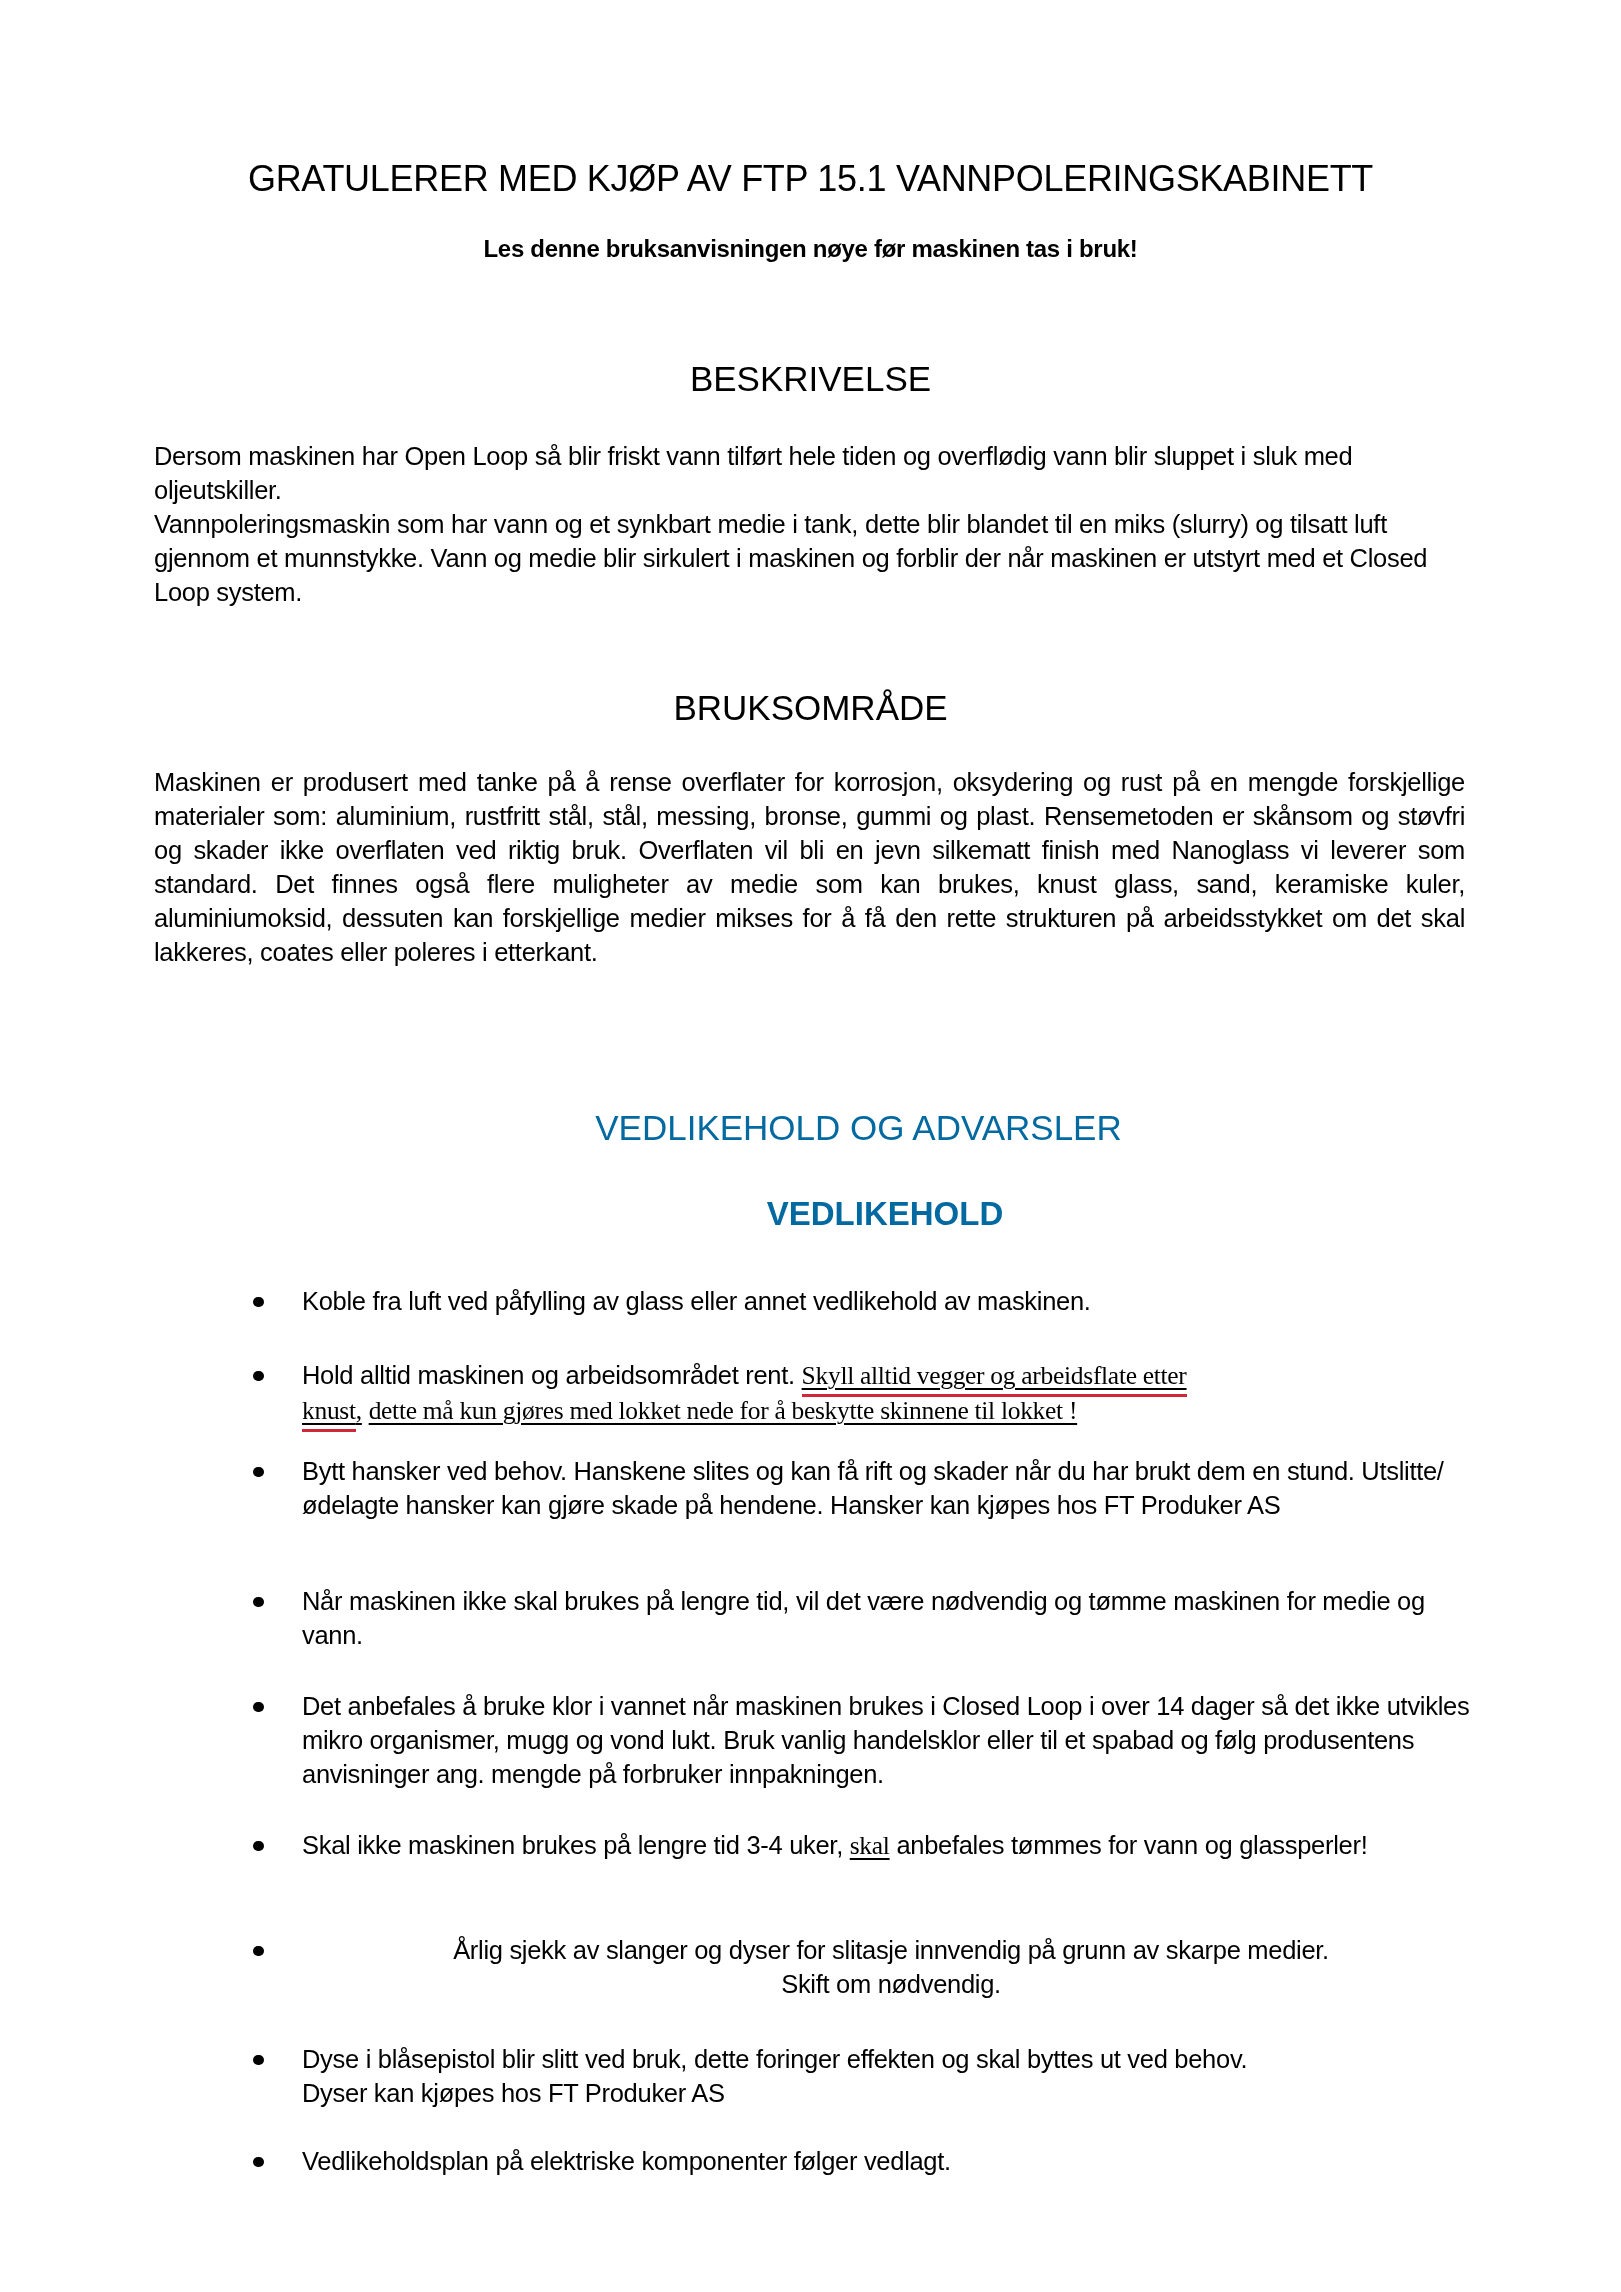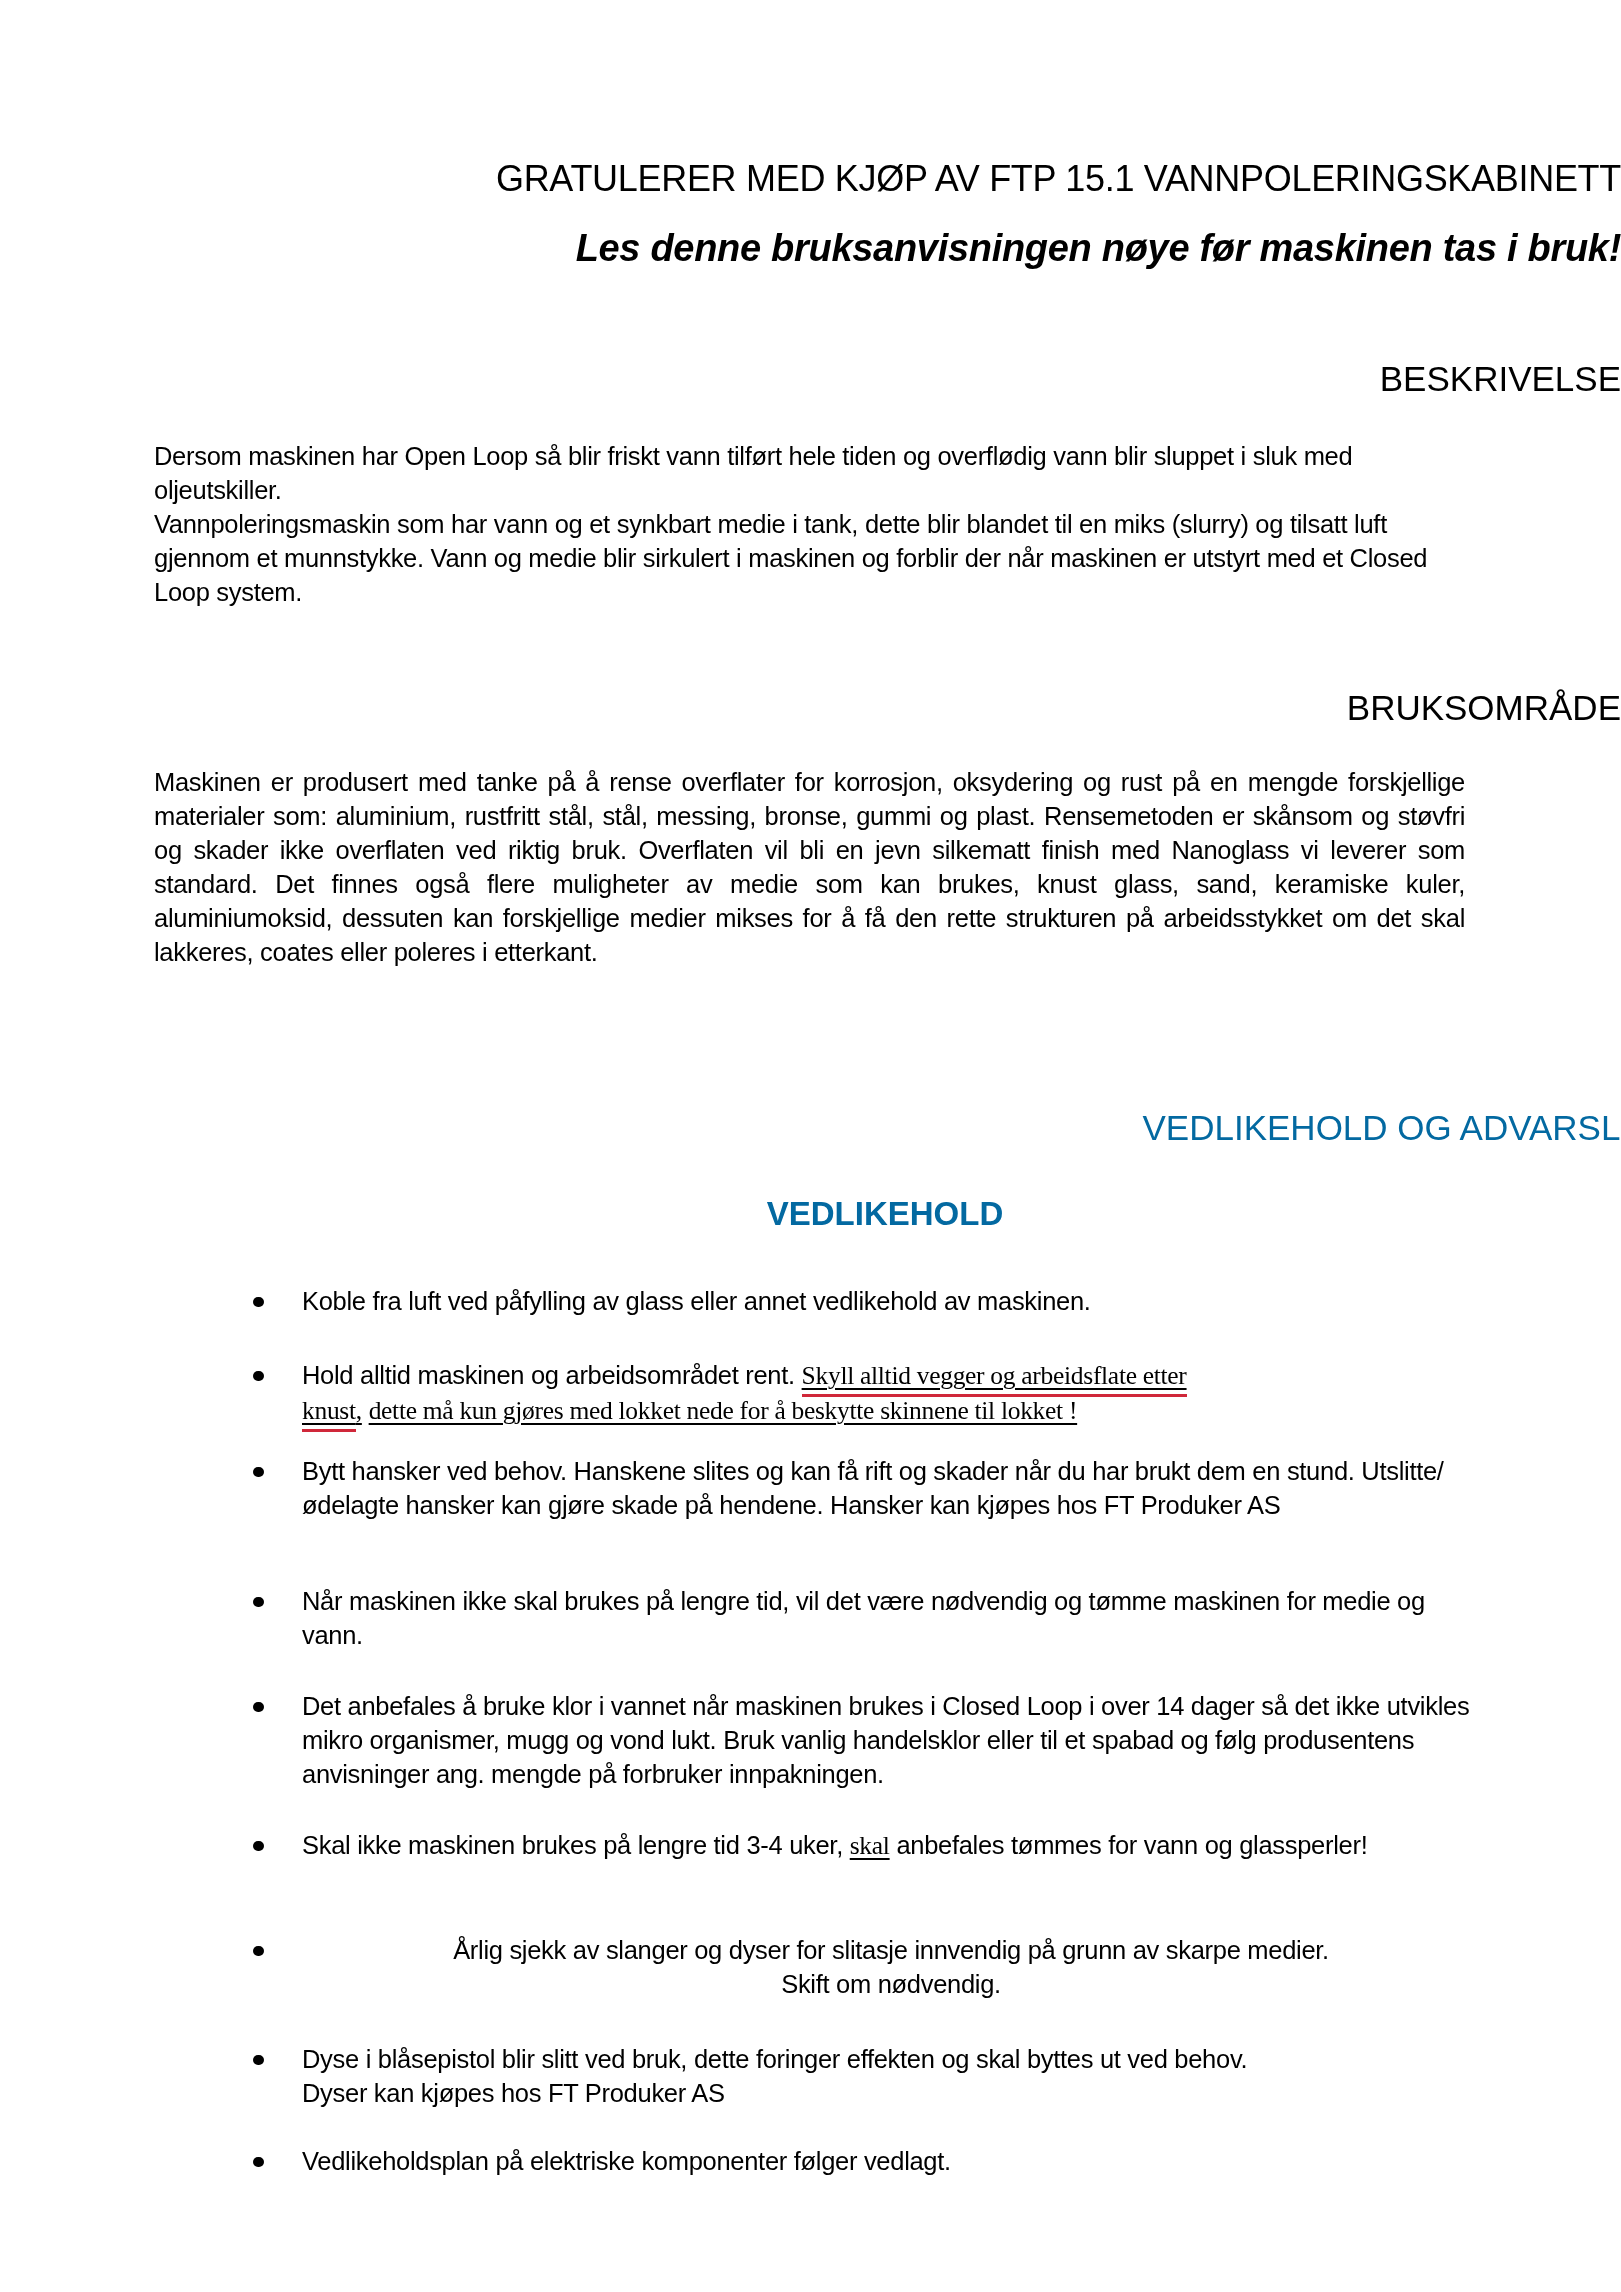--- a/index.html
+++ b/index.html
@@ -1,21 +1,21 @@
 <!DOCTYPE html>
 <html><head>
 <meta charset="utf-8">
 <style>
   html, body { margin: 0; padding: 0; background: #ffffff; }
   body { width: 1621px; height: 2293px; position: relative; overflow: hidden;
          font-family: "Liberation Sans", "DejaVu Sans", sans-serif; color: #000; }
   .abs { position: absolute; }
-  .center { left: 0; width: 1621px; text-align: right; }
+  .center { left: 0; width: 1621px; text-align: center; }
   .title { top: 157px; font-size: 36px; font-weight: normal; letter-spacing: -0.3px; line-height: 43px; }
-  .subtitle { top: 227px; font-size: 38px; font-weight: bold; line-height: 43px; letter-spacing: -0.3px; font-style: italic; }
+  .subtitle { top: 227px; font-size: 24px; font-weight: bold; line-height: 43px; letter-spacing: -0.3px; }
   .h-section { font-size: 35px; font-weight: normal; line-height: 43px; letter-spacing: 0; }
   .h-red { color: #0369a1; padding-left: 48px; }
   .h-red-big { font-size: 35px; font-weight: normal; line-height: 43px; }
   .h-red-sub { font-size: 33px; font-weight: bold; line-height: 41px; }
   .para { left: 154px; width: 1311px; font-size: 25.5px; line-height: 34px; letter-spacing: -0.3px; }
   .para.justify { text-align: justify; }
   .para p { margin: 0; }
   .bullets { left: 245px; width: 1235px; margin: 0; padding: 0; list-style: none;
              font-size: 25.5px; line-height: 34px; letter-spacing: -0.3px; }
   .bullets li { position: relative; padding-left: 57px; }

